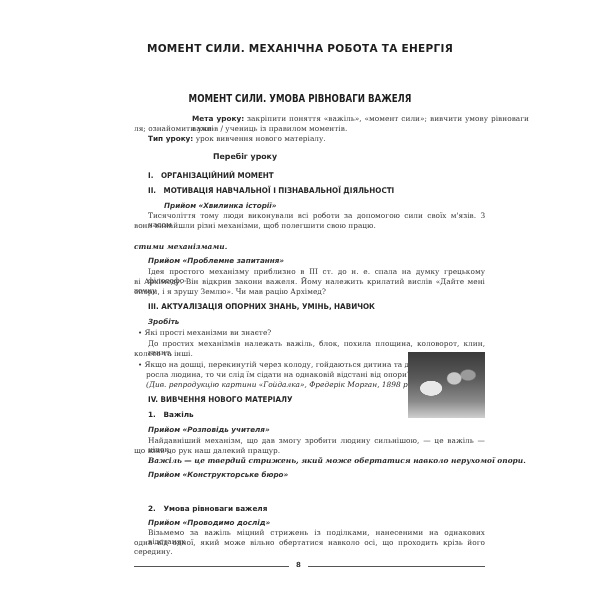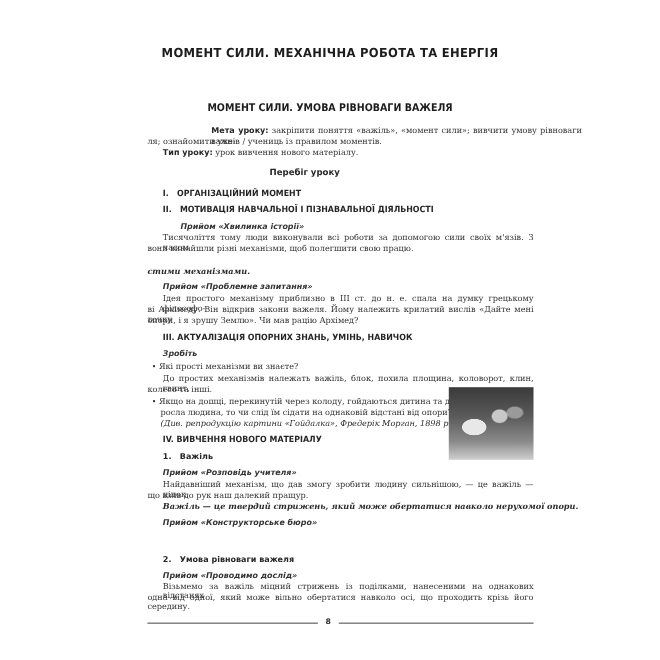--- a/index.html
+++ b/index.html
@@ -37,21 +37,21 @@
       <span class="label-b">Мета уроку:</span>
       <span>закріпити поняття «важіль», «момент сили»; вивчити умову рівноваги важе-</span>
     </span>
   </div>
   <div class="abs serif" style="left:134px; top:124px;">ля; ознайомити учнів / учениць із правилом моментів.</div>
   <div class="abs serif" style="left:148px; top:134px;">
     <span class="label-b">Тип уроку:</span>
     <span>урок вивчення нового матеріалу.</span>
   </div>
 
-  <div class="abs label-b" style="left:0; width:490px; text-align:center; top:152px; font-size:7.8px;margin-left:32px;">Перебіг уроку</div>
+  <div class="abs label-b" style="left:0; width:490px; text-align:center; top:152px; font-size:7.8px;">Перебіг уроку</div>
 
   <div class="abs sec" style="left:148px; top:171px;">
     <span>I.</span>&nbsp;&nbsp;&nbsp;<span>ОРГАНІЗАЦІЙНИЙ МОМЕНТ</span>
   </div>
 
   <div class="abs sec" style="left:148px; top:186px;">
     <span>II.</span>&nbsp;&nbsp;&nbsp;<span>МОТИВАЦІЯ НАВЧАЛЬНОЇ І ПІЗНАВАЛЬНОЇ ДІЯЛЬНОСТІ</span>
   </div>
   <div class="abs priyom" style="left:164px; top:201px;">Прийом «Хвилинка історії»</div>
   <div class="abs" style="left:148px; top:211px; width:337px;">

